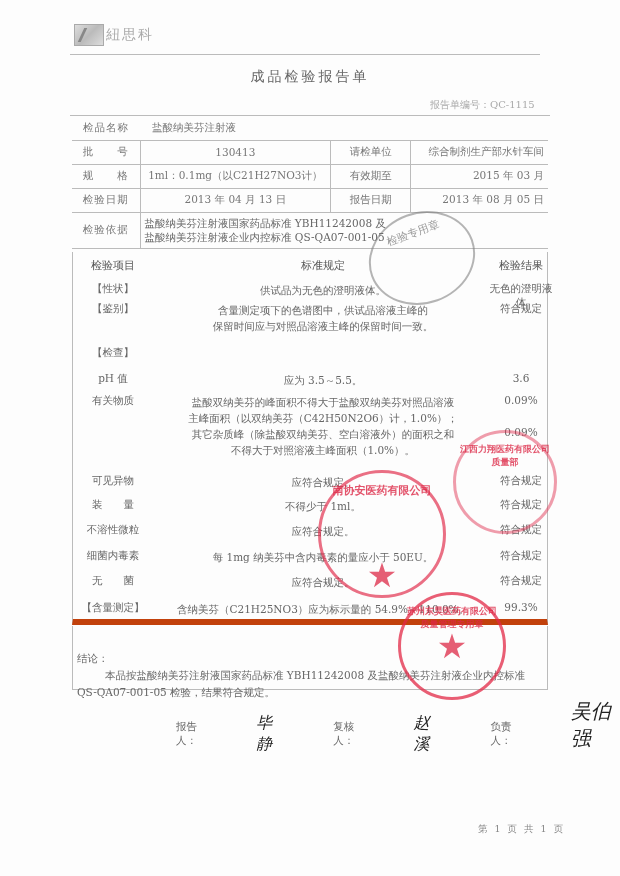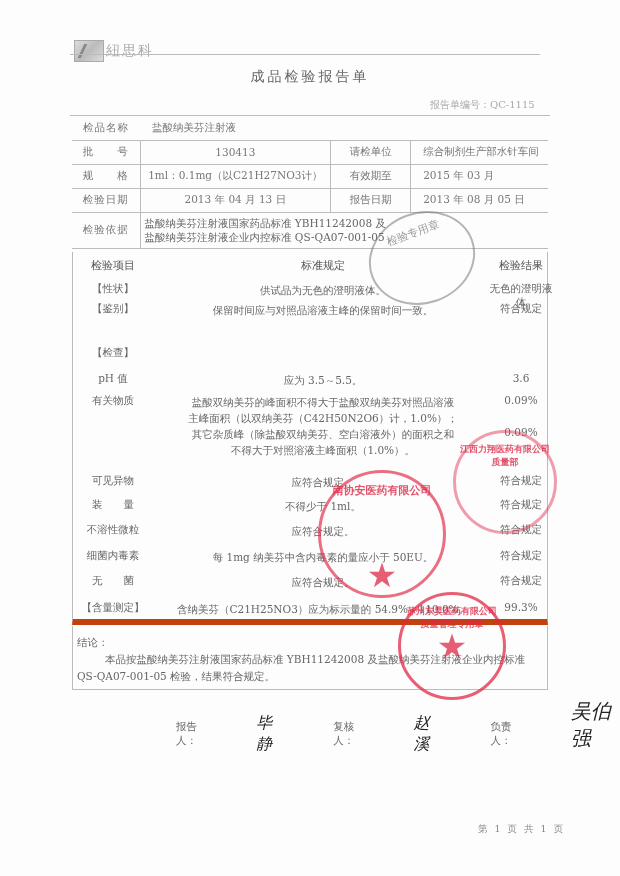--- a/index.html
+++ b/index.html
@@ -1,43 +1,43 @@
 <!DOCTYPE html>
 <html><head>
   <meta charset="utf-8">
   <style>
     * { box-sizing: border-box; margin: 0; padding: 0; }
     html, body { width: 620px; height: 876px; background: #fdfdfd; overflow: hidden; }
     body { position: relative; font-family: "DejaVu Serif", "Liberation Serif", serif; color: #555; font-size: 11px; }
-    .logo { position: absolute; left: 74px; top: 24px; display: flex; align-items: center; gap: 2px; margin-top: 16px; }
+    .logo { position: absolute; left: 74px; top: 24px; display: flex; align-items: center; gap: 2px; }
     .logo-mark { width: 30px; height: 22px; border: 1px solid #aaa; background: linear-gradient(135deg,#ddd 0%,#bbb 50%,#ddd 100%); position: relative; }
     .logo-mark::after { content: ""; position: absolute; left: 6px; top: 3px; width: 14px; height: 14px; border-left: 3px solid #888; transform: skewX(-25deg); }
     .logo-text { font-family: "DejaVu Sans", sans-serif; font-size: 14px; color: #aaa; letter-spacing: 2px; }
     .header-line { position: absolute; left: 70px; top: 54px; width: 470px; border-top: 1px solid #bbb; }
     .title { position: absolute; left: 0; width: 620px; top: 68px; text-align: center; font-size: 14px; color: #666; letter-spacing: 3px; }
     .report-no { position: absolute; left: 430px; top: 98px; font-size: 10px; color: #aaa; }
     .report-line { position: absolute; left: 70px; top: 115px; width: 480px; border-top: 1px solid #bbb; }
 
     .info-table { position: absolute; left: 72px; top: 116px; width: 476px; border-collapse: collapse; }
     .info-table td { border-bottom: 1px solid #bbb; height: 24px; font-size: 10.5px; color: #777; padding: 0 4px; vertical-align: middle; }
     .info-table td.lbl { width: 68px; text-align: center; border-right: 1px solid #bbb; letter-spacing: 1px; }
     .info-table td.val { text-align: center; border-right: 1px solid #bbb; }
     .info-table td.lbl2 { width: 80px; text-align: center; border-right: 1px solid #bbb; }
-    .info-table td.val2 { text-align: left; padding-left: 12px; }
+    .info-table td.val2 { text-align: right; padding-left: 12px; }
     .info-table td.basis { text-align: left; line-height: 14px; color: #666; height: 36px; }
     .info-table td.name { text-align: left; padding-left: 12px; }
 
     .main-box { position: absolute; left: 72px; top: 252px; width: 476px; height: 373px; border-left: 1px solid #bbb; border-right: 1px solid #bbb; border-bottom: 6px solid #c2410c; }
     .row { position: absolute; left: 0; width: 476px; font-size: 10.5px; color: #666; }
     .c1 { position: absolute; left: 0; width: 80px; text-align: center; }
     .c2 { position: absolute; left: 80px; width: 340px; text-align: center; line-height: 16px; }
     .c3 { position: absolute; left: 416px; width: 64px; text-align: center; }
     .hdr { color: #555; font-size: 11px; }
 
-    .conclusion { position: absolute; left: 72px; top: 626px; width: 476px; height: 64px; border-left: 1px solid #bbb; border-right: 1px solid #bbb; border-bottom: 1px solid #bbb; padding: 8px 4px; font-size: 10.5px; color: #666; line-height: 17px; }
+    .conclusion { position: absolute; left: 72px; top: 626px; width: 476px; height: 64px; border-left: 1px solid #bbb; border-right: 1px solid #bbb; border-bottom: 1px solid #bbb; padding: 24px 4px; font-size: 10.5px; color: #666; line-height: 17px; }
     .conclusion .ind { text-indent: 28px; }
 
     .signs { position: absolute; left: 176px; top: 713px; font-size: 10.5px; color: #666; display: flex; align-items: center; gap: 48px; }
     .signs .sig { font-family: "DejaVu Sans", sans-serif; font-style: italic; font-size: 16px; color: #222; margin: 0 6px 0 2px; }
     .page { position: absolute; left: 478px; top: 823px; font-size: 9.5px; color: #888; letter-spacing: 2px; }
 
     .stamp { position: absolute; border-radius: 50%; display: flex; align-items: center; justify-content: center; pointer-events: none; }
     .stamp .star { font-size: 34px; color: rgba(220,40,70,0.75); }
     .stamp-gray { left: 368px; top: 212px; width: 108px; height: 92px; border: 2px solid rgba(120,120,120,0.55); transform: rotate(-20deg); color: #999; font-size: 11px; }
     .stamp-red1 { left: 318px; top: 470px; width: 128px; height: 128px; border: 3px solid rgba(225,50,80,0.7); align-items: flex-end; }
@@ -101,20 +101,21 @@
     <span class="c3">检验结果</span>
   </div>
   <div class="row" style="top:30px">
     <span class="c1">【性状】</span>
     <span class="c2">供试品为无色的澄明液体。</span>
     <span class="c3">无色的澄明液体</span>
   </div>
   <div class="row" style="top:50px">
     <span class="c1">【鉴别】</span>
     <span class="c2">
+      <div>含量测定项下的色谱图中，供试品溶液主峰的</div>
       <div>保留时间应与对照品溶液主峰的保留时间一致。</div>
     </span>
     <span class="c3">符合规定</span>
   </div>
   <div class="row" style="top:94px">
     <span class="c1">【检查】</span>
   </div>
   <div class="row" style="top:120px">
     <span class="c1">pH 值</span>
     <span class="c2">应为 3.5～5.5。</span>

